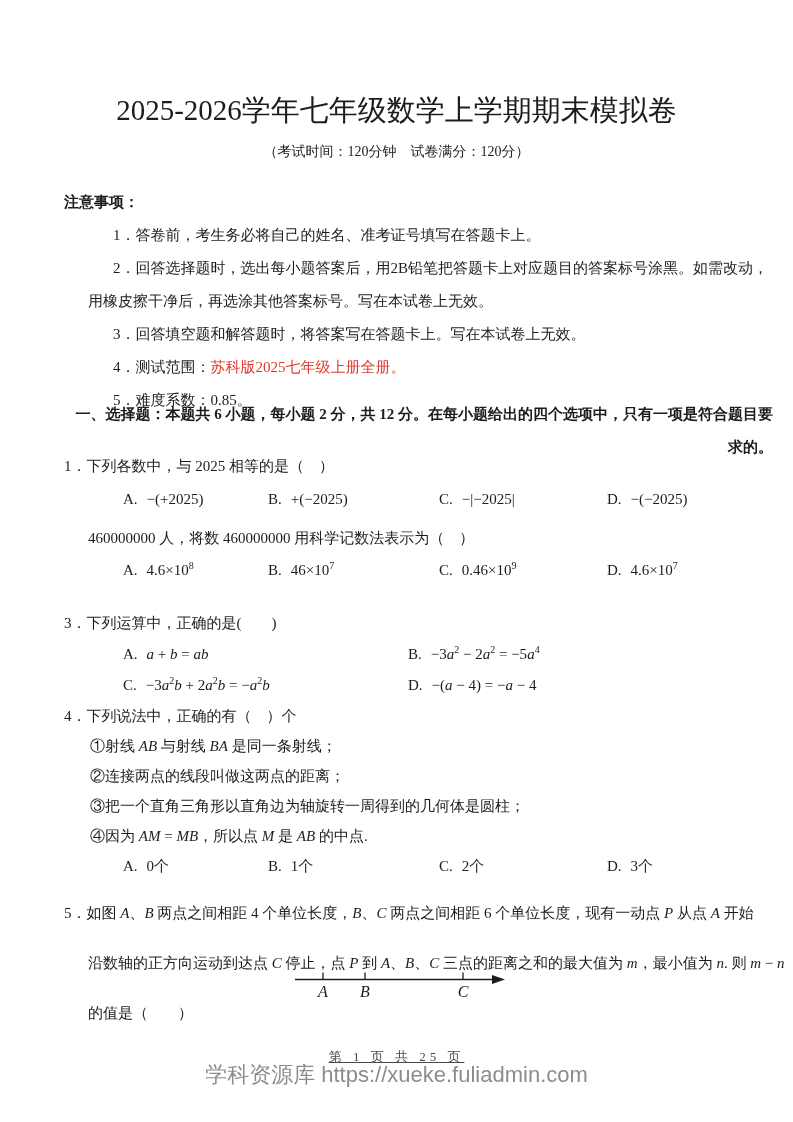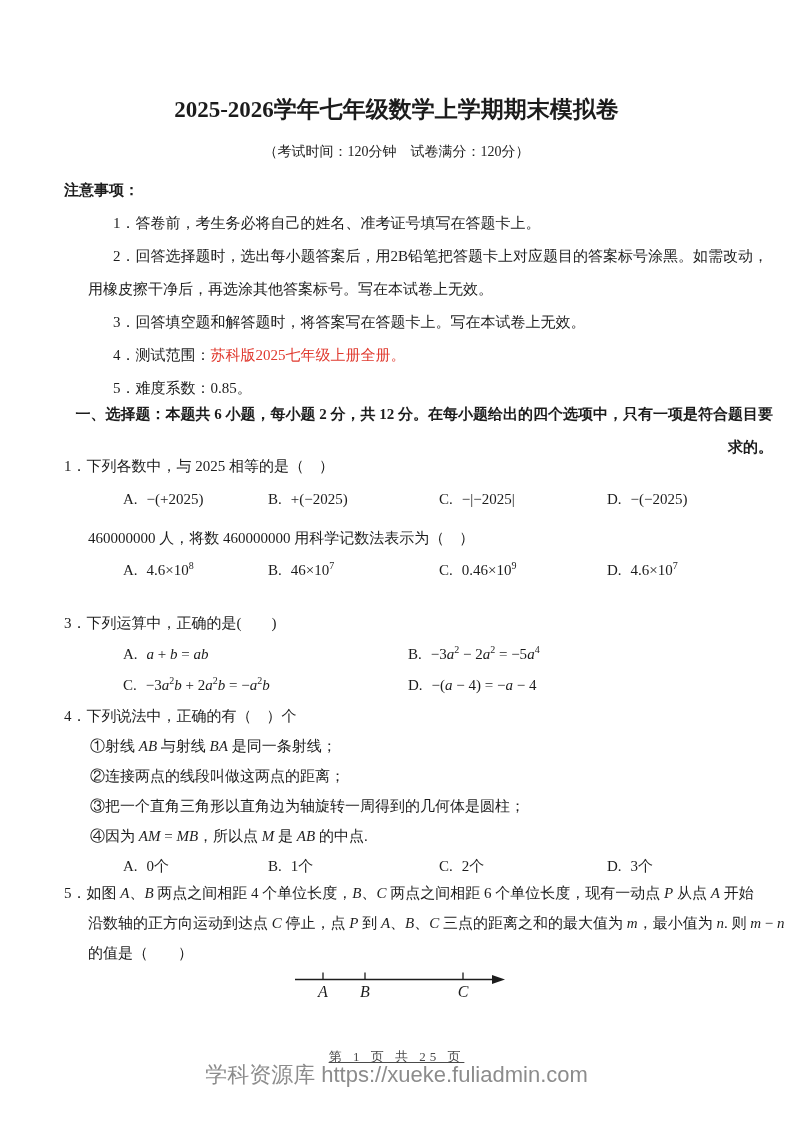--- a/index.html
+++ b/index.html
@@ -16,44 +16,44 @@
     background: #ffffff;
     overflow: hidden;
     color: var(--text);
     font-family: "Liberation Serif", "DejaVu Serif", serif;
     font-size: 15px;
   }
   .abs { position: absolute; }
   .title {
     top: 92px; left: 0; right: 0;
     text-align: center;
-    font-size: 23px; font-weight: bold;
+    font-size: 29px; font-weight: normal;
     line-height: 36px;
     white-space: nowrap;
   }
   .subtitle {
     top: 140px; left: 0; right: 0;
     text-align: center;
     font-size: 14px; line-height: 24px;
     white-space: nowrap;
   }
-  .notices { top: 174px; left: 64px; right: 20px; }
+  .notices { top: 186px; left: 64px; right: 20px; }
   .nline { line-height: 33px; white-space: nowrap; }
   .bold { font-weight: bold; }
   .ind { margin-left: 49px; }
   .cont2 { margin-left: 24px; }
   .section-head { top: 398px; left: 64px; right: 20px; font-weight: bold; text-align: right; }
   .section-head .row { line-height: 33px; white-space: nowrap; }
   .q { left: 64px; right: 0; }
   .row { white-space: nowrap; }
   #q1 { top: 450px; } #q1 .row { line-height: 33px; }
   #q2 { top: 522px; } #q2 .row { line-height: 32px; }
   #q3 { top: 608px; } #q3 .row { line-height: 31px; }
   #q4 { top: 701px; } #q4 .row { line-height: 30px; }
-  #q5 { top: 878px; } #q5 .row { line-height: 30px; }
+  #q5 { top: 878px; } #q5 .row { line-height: 30px; margin-top: 20px; }
   .optrow { margin-left: 31px; }
   .wrapind { margin-left: 24px; }
   .itemind { margin-left: 26px; }
   .opt { display: inline-block; white-space: nowrap; margin-left: 28px; }
   .w0 { width: 117px; }
   .w1 { width: 143px; }
   .w2 { width: 140px; }
   .q3col { width: 257px; }
   .olabel { margin-right: 9px; }
   .sup { vertical-align: super; font-size: 10px; line-height: 0; }

